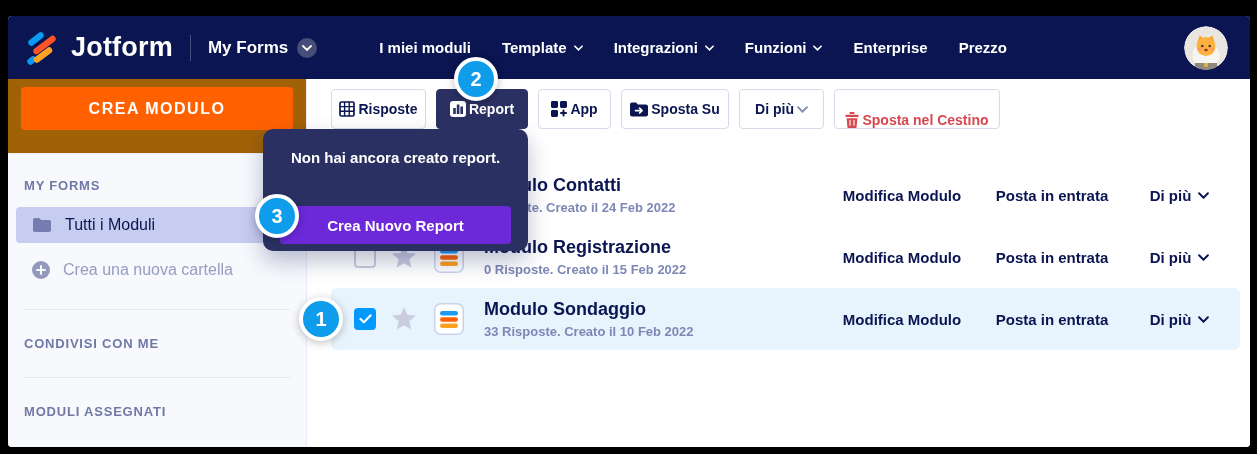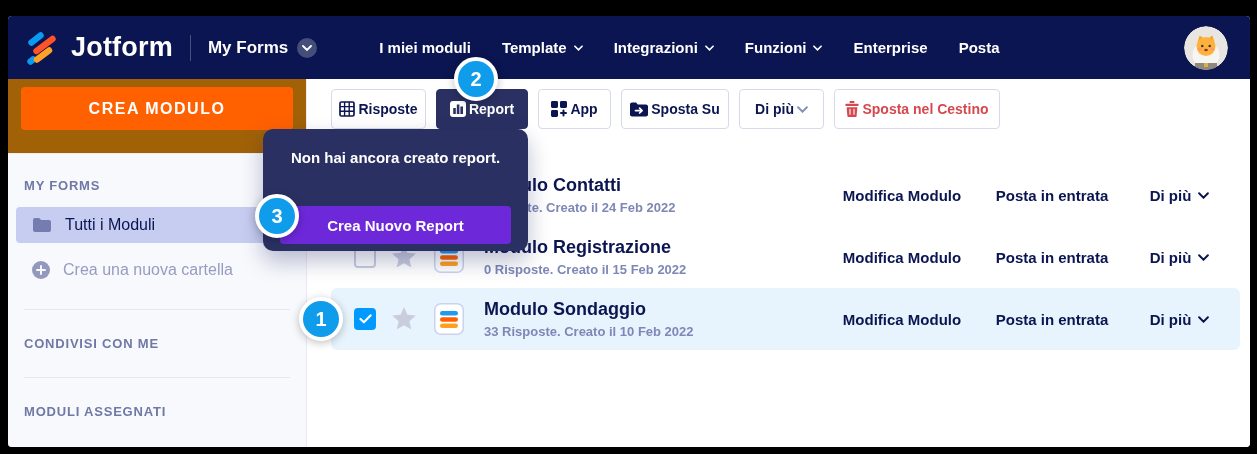--- a/index.html
+++ b/index.html
@@ -45,21 +45,21 @@
     border-left:1px solid #e9ebf5;}
   .toolbar{position:absolute;left:24px;top:10px;display:flex;gap:10px;}
   .tbtn{height:40px;border:1px solid #d7dae9;border-radius:4px;background:#fff;display:flex;
     align-items:center;justify-content:center;gap:3px;font-family:inherit;font-size:14px;
     font-weight:700;color:#0a1551;cursor:pointer;white-space:nowrap;padding:0;}
   .tbtn.w-risposte{width:95px;}
   .tbtn.w-report{width:92px;background:#2a3162;border-color:#2a3162;color:#fff;}
   .tbtn.w-app{width:73px;}
   .tbtn.w-sposta{width:108px;}
   .tbtn.w-dipiu{width:85px;}
-  .tbtn.w-cestino{width:166px;color:#d6484f;}
+  .tbtn.w-cestino{width:166px;color:#d6484f;align-items:flex-end;}
 
   .rows{position:absolute;left:0;top:85px;right:0;}
   .frow{height:62px;margin:0 10px 0 24px;border-radius:6px;display:flex;align-items:center;
     padding-right:8px;}
   .frow.active{background:#e7f4fd;}
   .cb{width:22px;height:22px;margin-left:23px;border-radius:4px;background:#fff;
     border:2px solid #c9cede;cursor:pointer;flex:0 0 auto;display:flex;align-items:center;
     justify-content:center;}
   .cb.checked{background:#0099ff;border-color:#0099ff;}
   .star{margin-left:15px;flex:0 0 auto;cursor:pointer;display:flex;}
@@ -134,21 +134,21 @@
       <span class="nav-item">
           <span>Funzioni</span>
           <svg width="9" height="6" viewBox="0 0 10 6">
             <path d="M1 1l4 4 4-4" stroke="#fff" stroke-width="1.8" fill="none" stroke-linecap="round"></path>
           </svg>
         </span>
       <span class="nav-item">
           <span>Enterprise</span>
         </span>
       <span class="nav-item">
-          <span>Posta</span>
+          <span>Prezzo</span>
         </span>
     </nav>
     <div class="avatar">
       <svg width="44" height="44" viewBox="0 0 44 44">
         <defs>
             <clipPath id="avclip">
               <circle cx="22" cy="22" r="22"></circle>
             </clipPath>
           </defs>
         <g clip-path="url(#avclip)">

